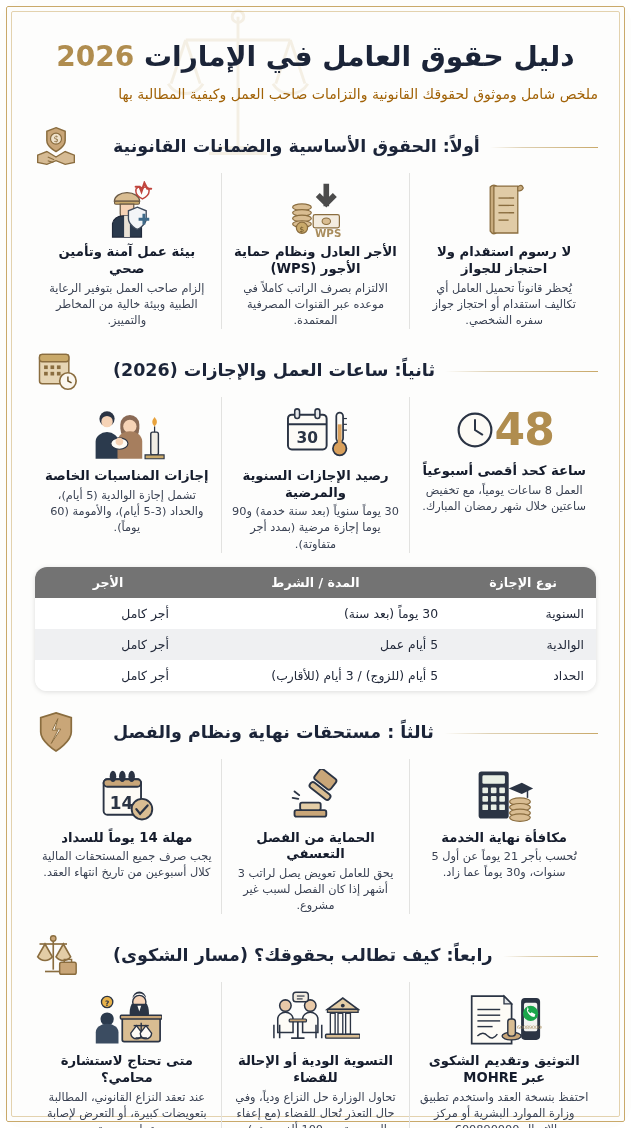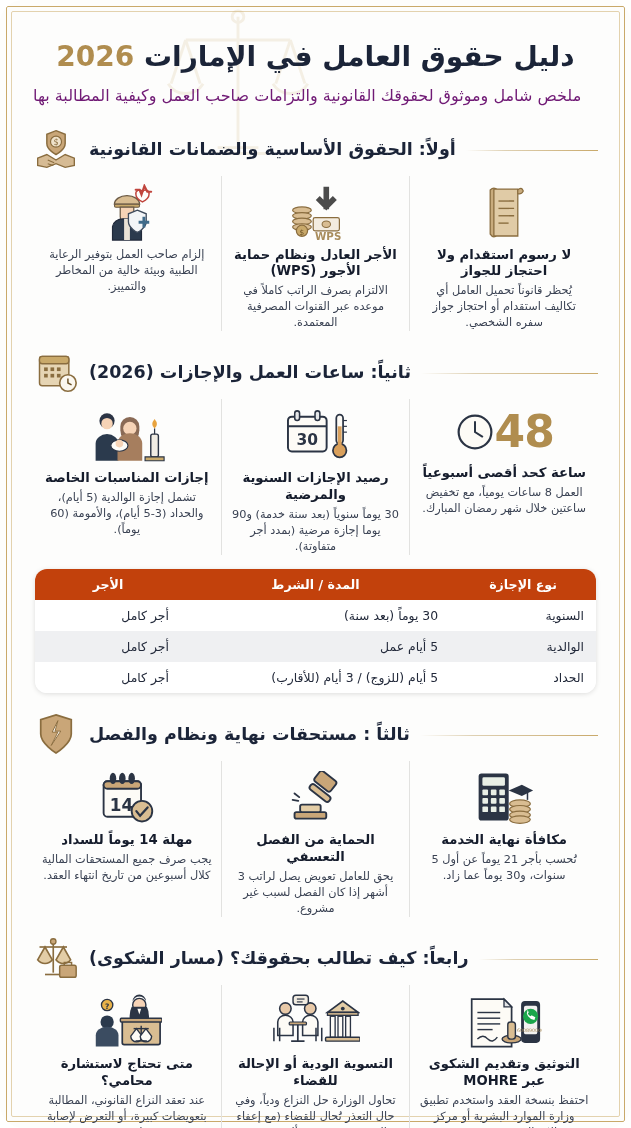--- a/index.html
+++ b/index.html
@@ -60,23 +60,23 @@
     font-weight: bold;
     color: #1b2438;
     letter-spacing: 0;
     line-height: 1.15;
     margin-top: 12px;
     white-space: nowrap;
   }
   .title .year { color: #b08d4f; }
 
   .subtitle {
-    text-align: left;
-    font-size: 16px;
-    color: #701a75;
+    text-align: right;
+    font-size: 14px;
+    color: #a16207;
     margin-top: 12px;
     line-height: 1.4;
   }
 
   
   .section-head {
     display: flex;
     align-items: center;
     gap: 10px;
     margin-top: 18px;
@@ -88,20 +88,21 @@
     height: 46px;
     display: flex;
     align-items: center;
     justify-content: center;
   }
   .section-head .sec-title {
     font-size: 17.5px;
     font-weight: bold;
     color: #1b2438;
     white-space: nowrap;
+    margin-left: 24px;
   }
   .section-head .sec-rule {
     flex: 1 1 auto;
     height: 1px;
     background: linear-gradient(to left, #c9a96a, #ded0b2 70%, rgba(222,208,178,0));
     margin-top: 3px;
   }
 
   
   .cards {
@@ -157,21 +158,21 @@
     overflow: hidden;
     background: #ffffff;
     box-shadow: 0 1px 5px rgba(0,0,0,0.13);
   }
   table {
     width: 100%;
     border-collapse: collapse;
     font-size: 12.4px;
   }
   thead th {
-    background: #c2410c;
+    background: #737373;
     color: #ffffff;
     font-weight: bold;
     padding: 8px 12px;
     font-size: 12.6px;
   }
   tbody td {
     padding: 8px 12px;
     color: #22293a;
     text-align: right;
     background: #ffffff;
@@ -280,20 +281,21 @@
             <rect x="20" y="21" width="26" height="3" rx="1.5" fill="#c9a96a" stroke="#6b5a45" stroke-width="1.1"></rect>
             <path d="M26 24 h14 v10 a7 7 0 0 1 -14 0 Z" fill="#f6d3b6" stroke="#6b5a45" stroke-width="1.3"></path>
             <path d="M18 58 V44 a11 9 0 0 1 11 -8 h8 a11 9 0 0 1 11 8 v14 Z" fill="#2b3a4d" stroke="#20293a" stroke-width="1.2"></path>
             <path d="M30 36 h6 v22 h-6 Z" fill="#e9e2d6"></path>
             <path d="M44 10 a5 5 0 0 1 9 4 c0 5 -9 10 -9 10 s-9 -5 -9 -10 a5 5 0 0 1 9 -4 Z" fill="none" stroke="#c0453d" stroke-width="2" transform="translate(4,-4) scale(0.75) translate(16,6)"></path>
             <path d="M42 6 h4 l2 5 l3 -9 l3 6 h4" stroke="#c0453d" stroke-width="2.2" fill="none" stroke-linecap="round"></path>
             <path d="M50 32 l10 4 v9 c0 7 -10 12 -10 12 s-10 -5 -10 -12 v-9 Z" fill="#f3f5f7" stroke="#3f4b5c" stroke-width="1.5" transform="translate(-6,-6) scale(0.92) translate(4,4)"></path>
             <path d="M45 38 h4 v-4 h3 v4 h4 v3 h-4 v4 h-3 v-4 h-4 Z" fill="#3f6b8a"></path>
           </svg>
         </div>
+        <div class="card-title">بيئة عمل آمنة وتأمين صحي</div>
         <div class="card-desc">إلزام صاحب العمل بتوفير الرعاية الطبية وبيئة خالية من المخاطر والتمييز.</div>
       </div>
     </div>
 
     <div class="section-head">
       <div class="sec-rule"></div>
       <div class="sec-title">ثانياً: ساعات العمل والإجازات (2026)</div>
       <div class="sec-icon">
         <svg viewBox="0 0 48 48" width="44" height="44">
           <rect x="6" y="7" width="32" height="32" rx="3" fill="#e6d5b4" stroke="#8a6d3f" stroke-width="1.6"></rect>

